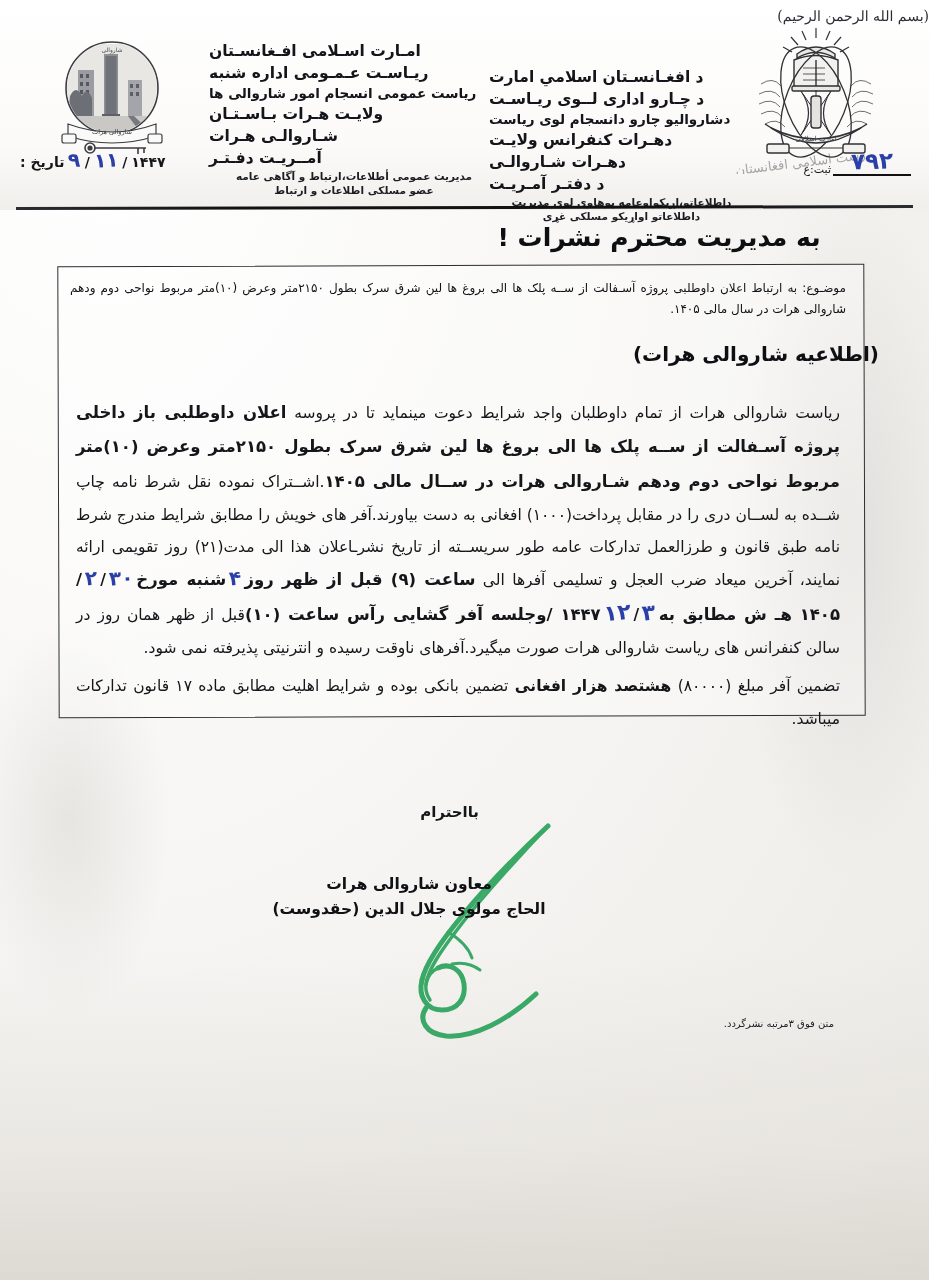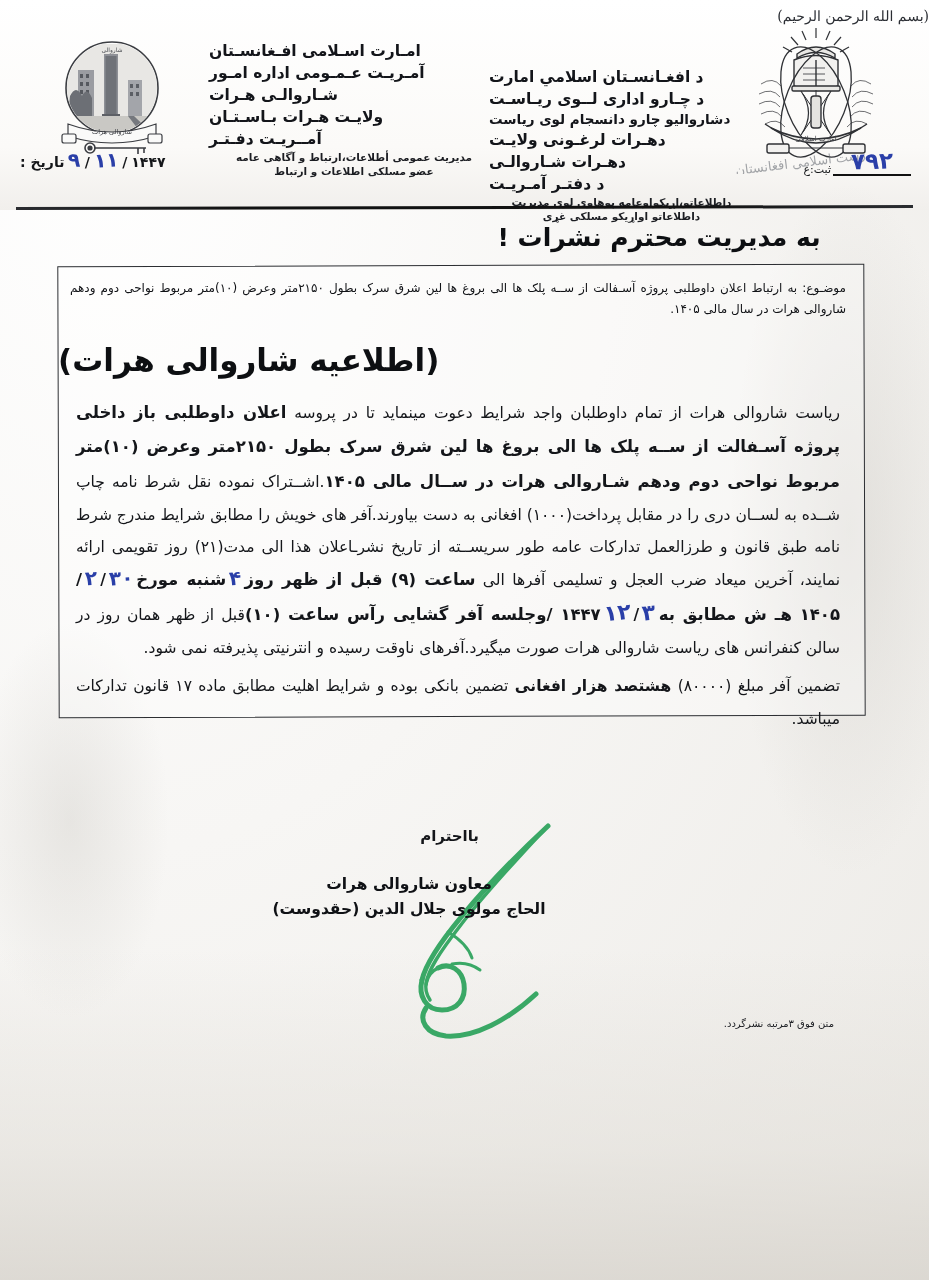--- a/index.html
+++ b/index.html
@@ -86,39 +86,39 @@
     position:absolute;left:58px;top:265px;width:805px;height:450px;
     border:1.6px solid #2c2e32;background:rgba(255,255,255,.35);
     transform:rotate(-.18deg);
   }
   .subject{
     position:absolute;left:58px;top:278px;width:800px;
     direction:rtl;text-align:justify;padding:0 12px;box-sizing:border-box;
     font-size:12px;font-weight:normal;line-height:1.75;color:#101216;
   }
   .heading{
-    position:absolute;left:58px;top:342px;width:805px;text-align:left;
-    font-size:31px;font-weight:bold;color:#0d0f12;
+    position:absolute;left:74px;top:342px;width:805px;text-align:right;
+    font-size:20px;font-weight:bold;color:#0d0f12;
   }
   .body{
     position:absolute;left:62px;top:396px;width:792px;
     direction:rtl;text-align:justify;padding:0 14px;box-sizing:border-box;
     font-size:15.5px;line-height:2.08;color:#14161a;
   }
   .body b{font-weight:bold;}
   .body .big{font-size:16.5px;font-weight:bold;}
   .hwink{
     color:#2a3fa8;font-weight:bold;font-size:20px;
     display:inline-block;transform:rotate(-4deg);padding:0 3px;line-height:.9;
   }
   .hwink.b{font-size:22px;transform:rotate(-6deg);}
 
   
   .regards{
-    position:absolute;right:450px;top:803px;font-size:15px;font-weight:bold;color:#14161a;margin-top:24px;
+    position:absolute;right:450px;top:803px;font-size:15px;font-weight:bold;color:#14161a;
   }
   .signer{
     position:absolute;right:355px;top:872px;width:330px;text-align:center;
     direction:rtl;font-size:15.5px;font-weight:bold;line-height:1.6;color:#0f1115;
   }
   .signature{position:absolute;left:330px;top:812px;width:260px;height:230px;pointer-events:none;}
   .footnote{
     position:absolute;right:95px;top:1018px;font-size:10px;color:#1b1d22;direction:rtl;
   }
 </style>
@@ -204,33 +204,34 @@
       <text x="85" y="117" font-size="7" text-anchor="middle" fill="#3b3d42" font-family="DejaVu Sans, sans-serif" stroke="none">امارت اسلامی</text>
       <rect x="36" y="120" width="22" height="9" rx="2" fill="#f2f1ef"></rect>
       <rect x="112" y="120" width="22" height="9" rx="2" fill="#f2f1ef"></rect>
       <path d="M58 124 l54 0" stroke-width="1.2"></path>
     </g>
     <text x="70" y="143" font-size="13" text-anchor="middle" fill="#5b6068" font-family="DejaVu Sans, sans-serif" opacity=".55" transform="rotate(-7 70 143)">رست اسلامی افغانستان</text>
   </svg>
 
   <div class="col-dari">
     <div class="l">امـارت اسـلامی افـغانسـتان</div>
-    <div class="l">آمـریـت عـمـومی اداره امـور</div>
+    <div class="l">ریـاسـت عـمـومی اداره شنبه</div>
+    <div class="l sm">ریاست عمومی انسجام امور شاروالی ها</div>
+    <div class="l">ولایـت هـرات بـاسـتـان</div>
     <div class="l">شـاروالـی هـرات</div>
-    <div class="l">ولایـت هـرات بـاسـتـان</div>
     <div class="l">آمــریـت دفـتـر</div>
     <div class="sub">مدیریت عمومی أطلاعات،ارتباط و آگاهی عامه</div>
     <div class="sub">عضو مسلکی اطلاعات و ارتباط</div>
   </div>
 
   <div class="col-pashto">
     <div class="l">د افغـانسـتان اسلامي امارت</div>
     <div class="l">د چـارو اداری لــوی ریـاسـت</div>
     <div class="l sm">دشاروالیو چارو دانسجام لوی ریاست</div>
-    <div class="l">دهـرات لرغـونی ولایـت</div>
+    <div class="l">دهـرات کنفرانس ولایـت</div>
     <div class="l">دهـرات شـاروالـی</div>
     <div class="l">د دفتـر آمـریـت</div>
     <div class="sub">داطلاعاتو،اړیکواوعامه پوهاوی لوی مدیریت</div>
     <div class="sub">داطلاعاتو اواړیکو مسلکی غړی</div>
   </div>
 
   <div class="reg">
     <div class="valbox">
       <span class="val">۷۹۲</span>
     </div>

